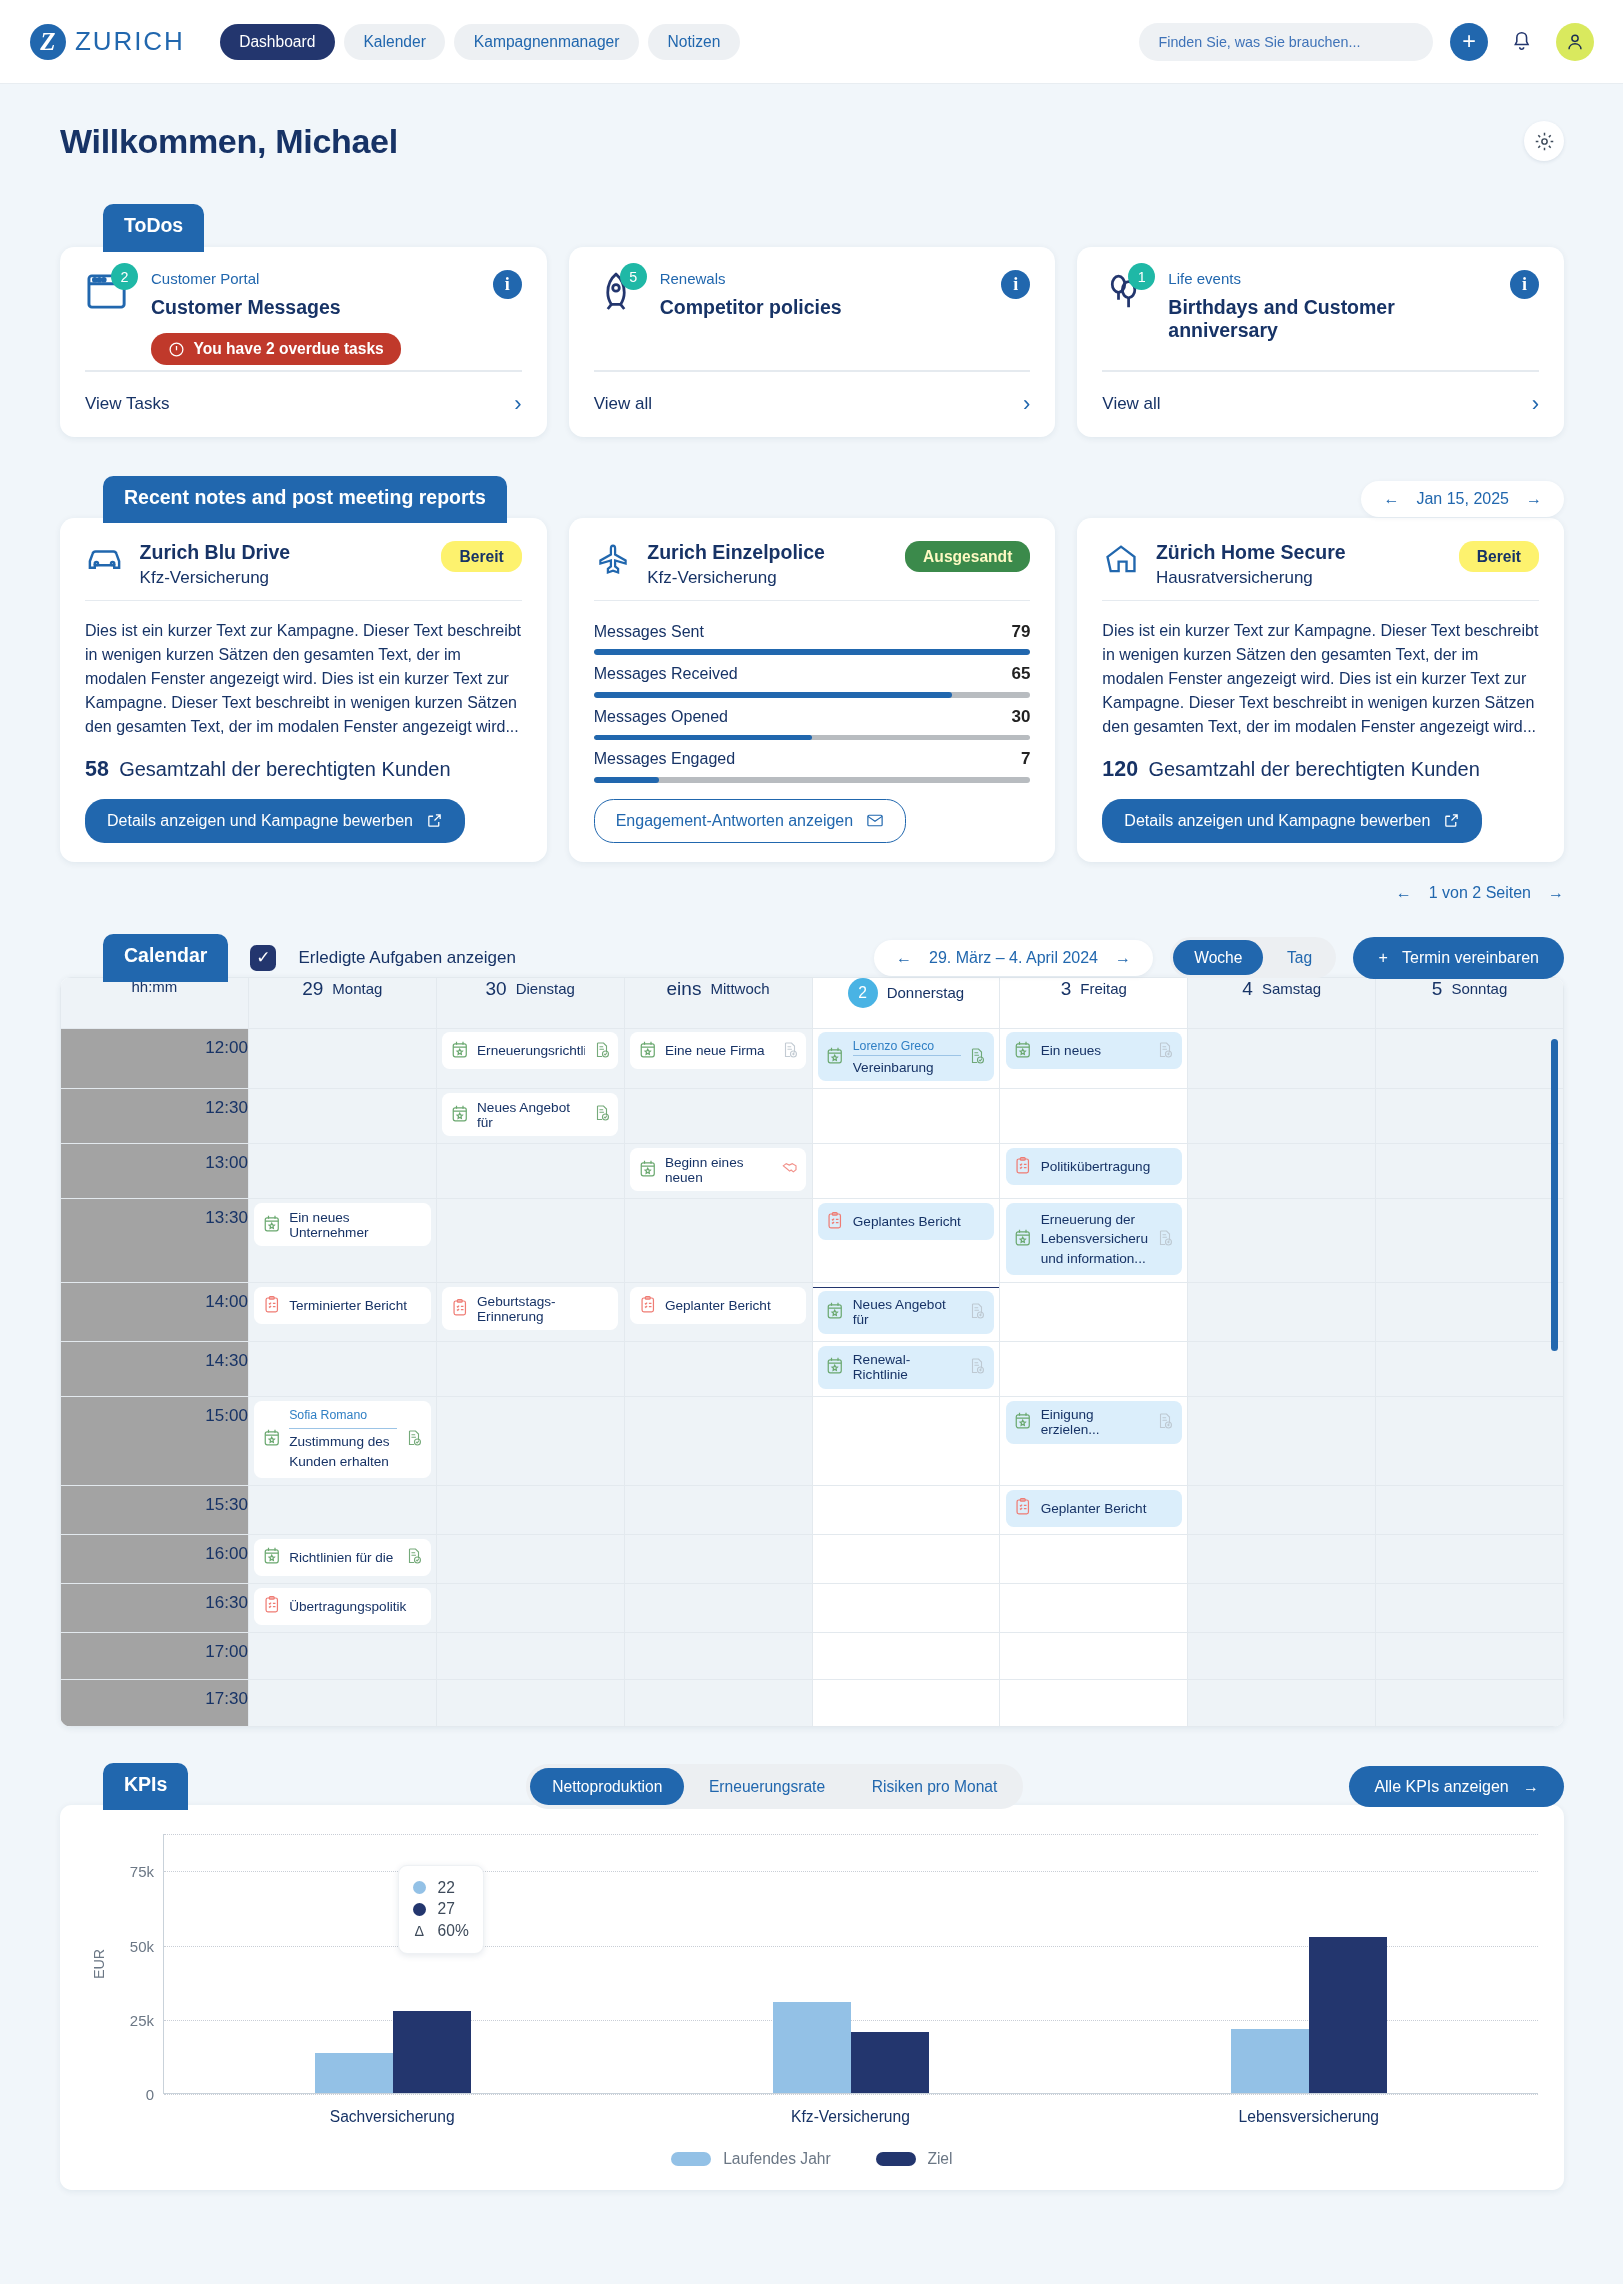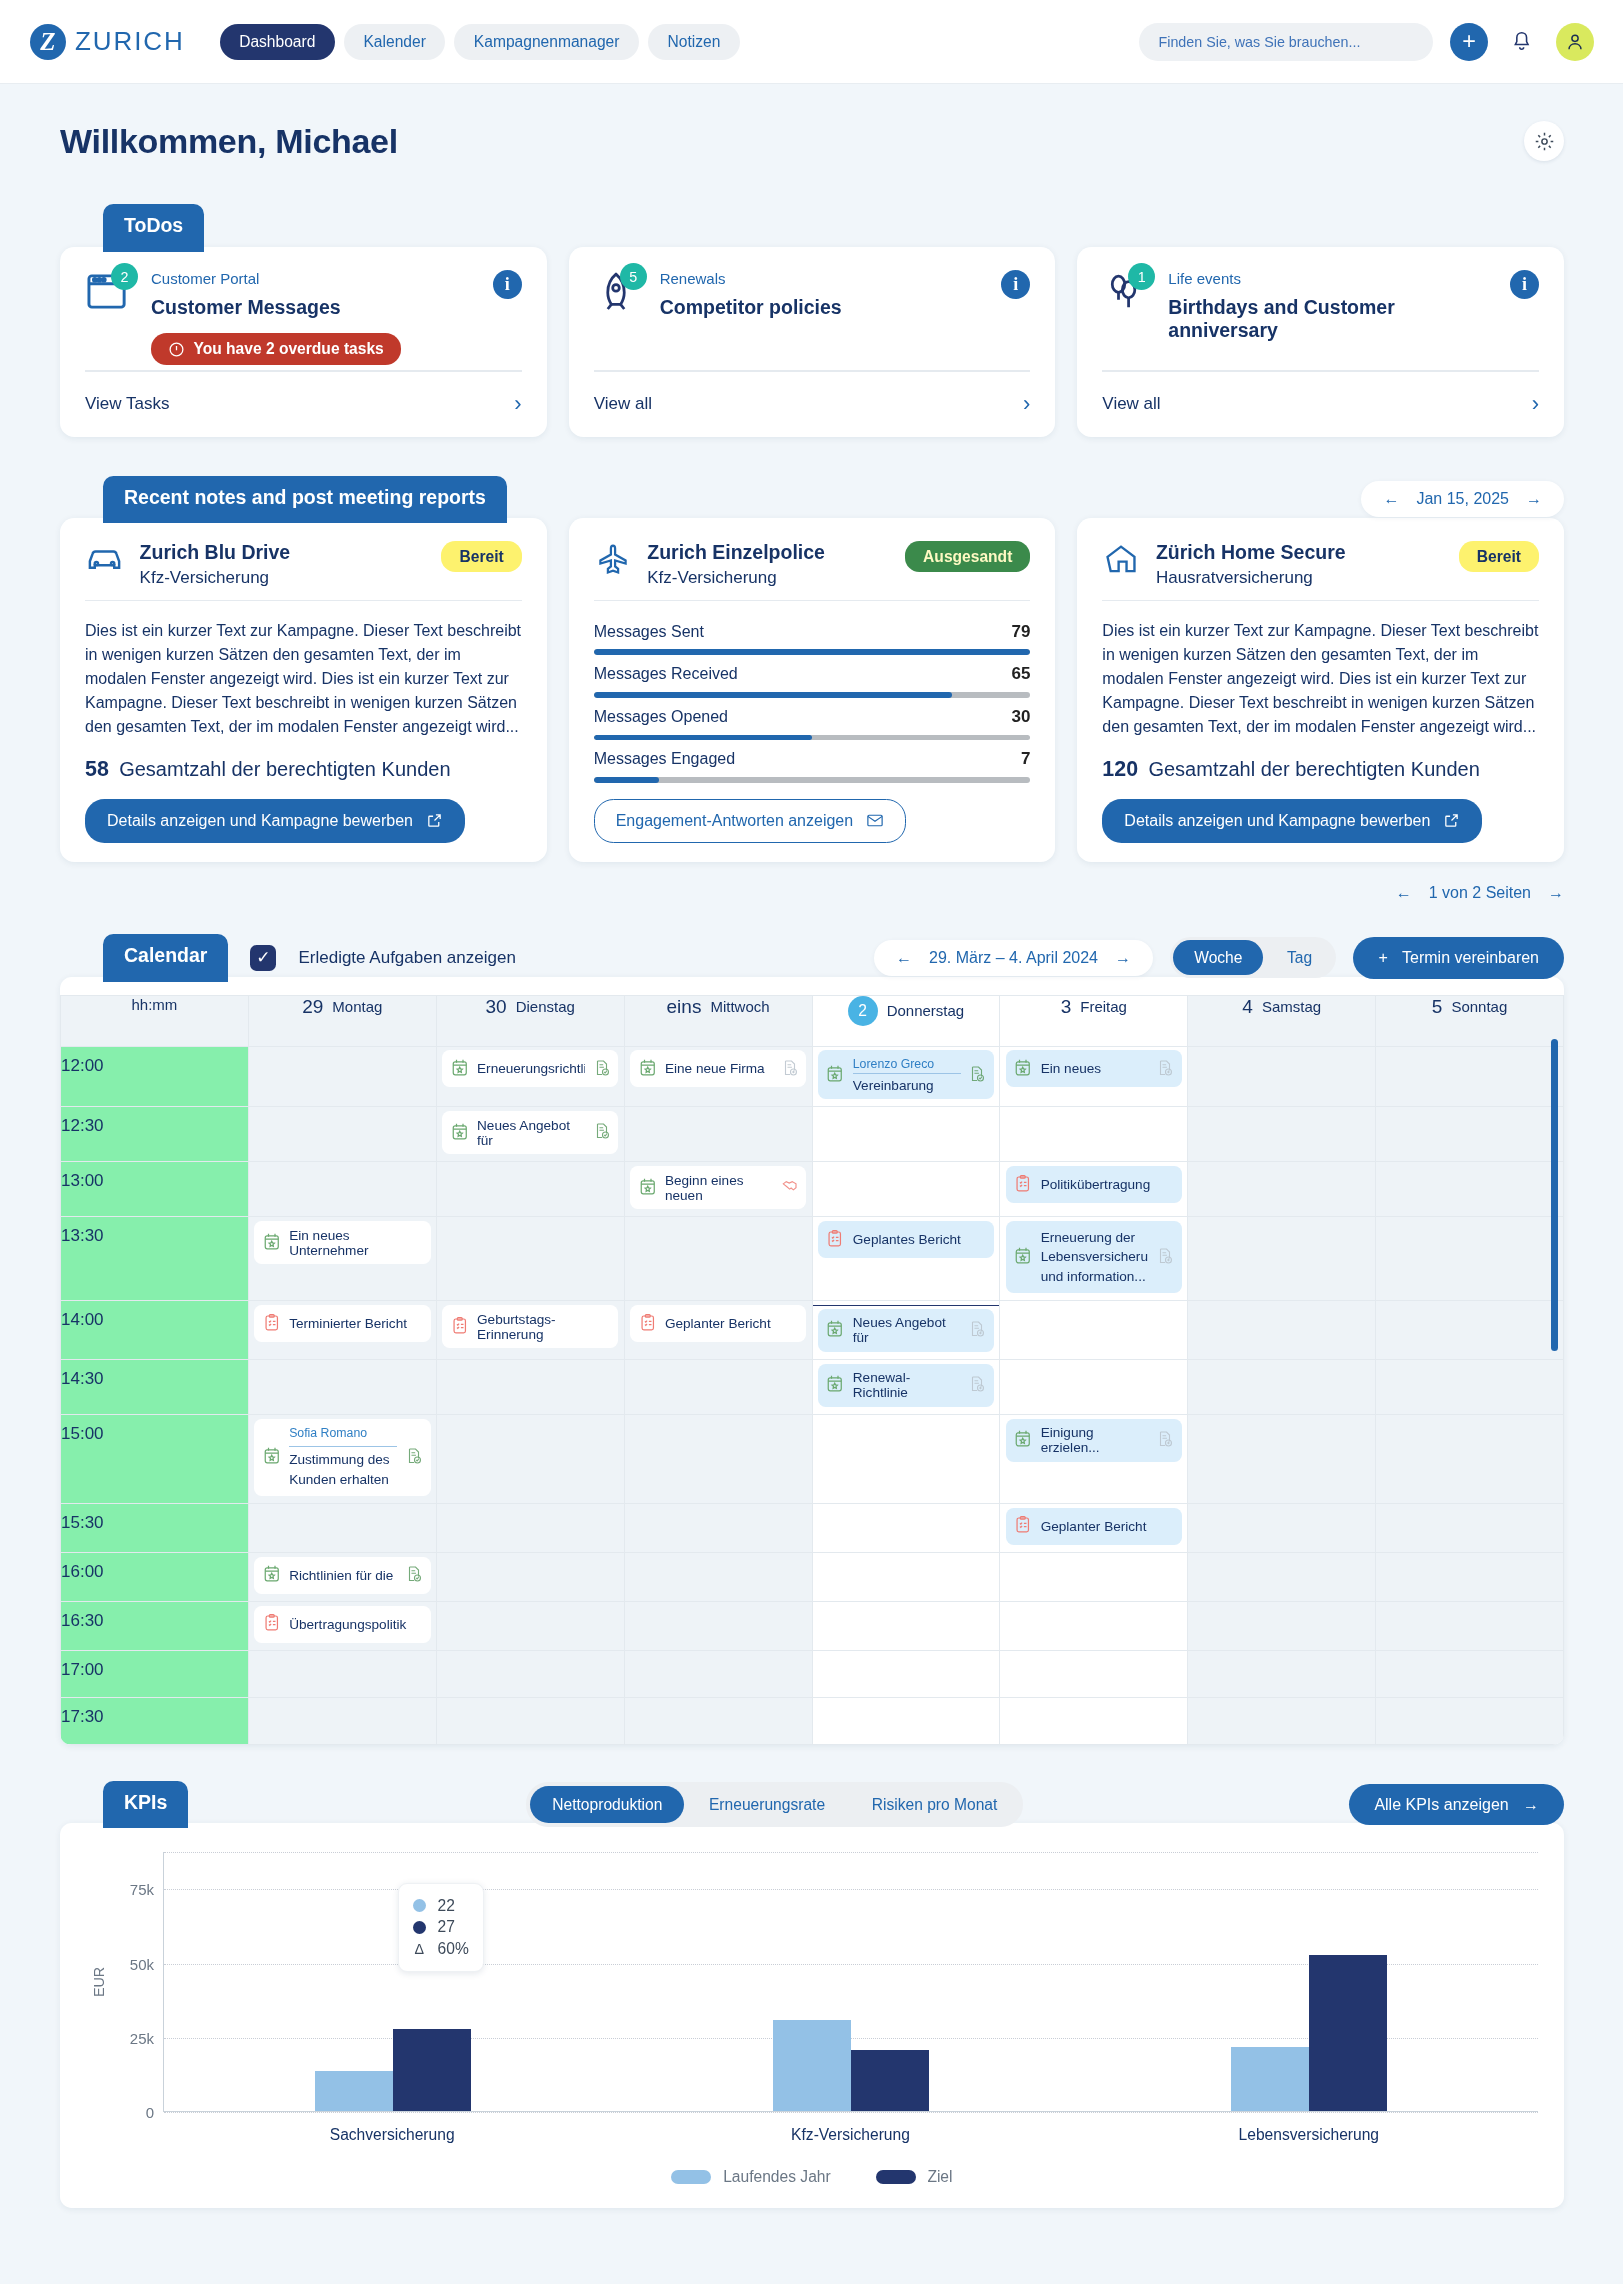--- a/index.html
+++ b/index.html
@@ -149,35 +149,35 @@
   .chk-label { font-size: 17px; }
   .cal-head-right { display: flex; align-items: center; gap: 17px; }
   .seg { background: #eceff2; border-radius: 21px; padding: 3.2px; display: flex; gap: 2.6px; }
   .seg div { padding: 8.4px 21px; border-radius: 18px; font-size: 15.6px; color: #2167ae; cursor: pointer; }
   .seg div.active { background: #2167ae; color: #fff; }
 
   .cal-wrap {
     background: #fff; border-radius: 11.7px; overflow: hidden; position: relative; z-index: 2;
     box-shadow: 0 1.3px 6.5px rgba(20,50,90,.07); margin-top: -5.2px;
   }
-  table.cal { width: 100%; border-collapse: collapse; table-layout: fixed; margin-top: 18px; }
+  table.cal { width: 100%; border-collapse: collapse; table-layout: fixed; }
   table.cal th, table.cal td { border: 0.6px solid #e3e9ee; vertical-align: top; }
   table.cal th {
     background: #eef3f7; height: 51px; font-weight: normal; font-size: 15px; color: #173366;
   }
   table.cal th.weekend { background: #eef3f7; }
   table.cal th.today-col { background: #fff; }
   .th-inner { display: flex; align-items: center; justify-content: center; gap: 9px; }
   .th-num { font-size: 19px; color: #173366; }
   .th-num.circle {
     width: 30px; height: 30px; border-radius: 50%; background: #49b3e4; color: #fff;
     display: flex; align-items: center; justify-content: center; font-size: 15.6px;
   }
   .th-day { font-size: 15px; }
-  td.timecol { width: 97px; background: #86efac; text-align: left; font-size: 17px; color: #173366; padding-top: 9px; }
+  td.timecol { width: 97px; background: #a3a3a3; text-align: right; font-size: 17px; color: #173366; padding-top: 9px; }
   td.daycell { background: #eef3f7; height: 47px; padding: 3.9px 5.2px; }
   td.daycell.light { background: #fff; }
   .ev {
     border-radius: 7.8px; padding: 6.5px 7.8px; display: flex; align-items: center; gap: 7.8px;
     font-size: 13.6px; color: #173366; margin-bottom: 3.2px; cursor: pointer;
   }
   .ev.white { background: #fff; }
   .ev.blue { background: #dbeefb; }
   .ev .txt { flex: 1; overflow: hidden; }
   .ev .person { font-size: 12.3px; color: #2f7fc4; border-bottom: 0.6px solid #9cc4e6; display: block; margin-bottom: 3.2px; padding-bottom:2.6px; }

